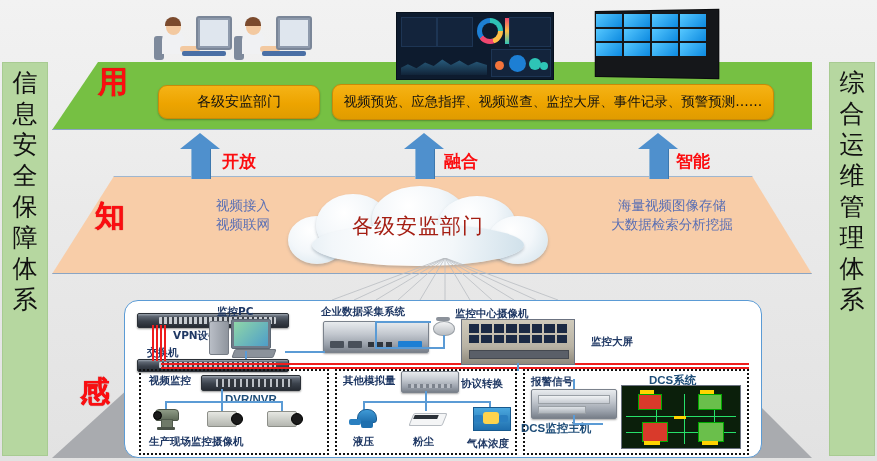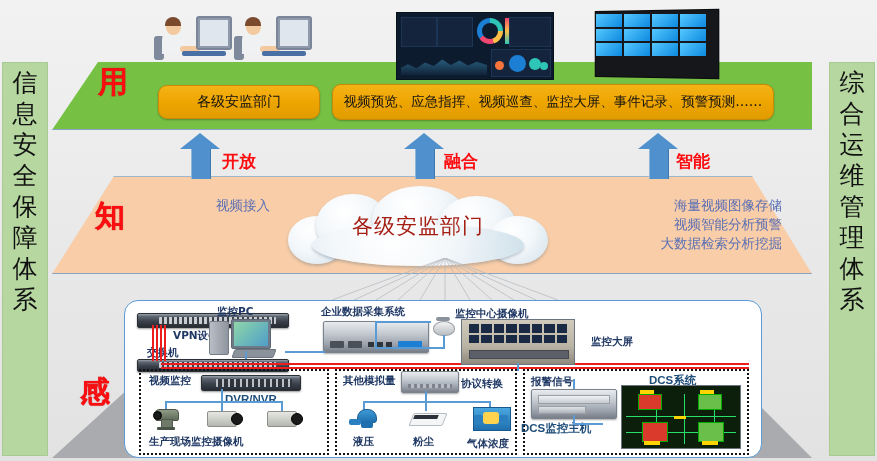--- a/index.html
+++ b/index.html
@@ -95,21 +95,21 @@
   #cloud-text{
     position:absolute;left:288px;top:212px;width:260px;text-align:center;
     color:#a41d12;font-size:21px;letter-spacing:1px;
     font-family:"DejaVu Serif","Liberation Serif",serif;
   }
   .cloud-side{
     position:absolute;color:#5a6fb4;font-size:13.5px;line-height:19px;
     font-family:"DejaVu Sans","Liberation Sans",sans-serif;white-space:nowrap;
   }
   #cloud-left{left:130px;top:196px;text-align:right;width:140px;}
-  #cloud-right{left:562px;top:196px;text-align:right;width:220px;}
+  #cloud-right{left:562px;top:196px;text-align:center;width:220px;}
 
   
   #rays{position:absolute;left:330px;top:258px;width:230px;height:42px;}
   #private-net{
     position:absolute;left:330px;top:284px;width:230px;text-align:center;
     color:#7a3fa5;font-size:13.5px;
     font-family:"DejaVu Sans","Liberation Sans",sans-serif;white-space:nowrap;
   }
 
   
@@ -333,25 +333,25 @@
     <div class="lobe" style="left:28px;top:8px;width:74px;height:62px;"></div>
     <div class="lobe" style="left:84px;top:0px;width:96px;height:66px;"></div>
     <div class="lobe" style="left:150px;top:10px;width:78px;height:58px;"></div>
     <div class="lobe" style="left:200px;top:30px;width:60px;height:48px;"></div>
     <div class="lobe" style="left:24px;top:38px;width:212px;height:42px;"></div>
   </div>
   <div id="cloud-text">各级安监部门</div>
 
   <div class="cloud-side" id="cloud-left">
     <div>视频接入</div>
+    <div>视频联网</div>
   </div>
 
   <div class="cloud-side" id="cloud-right">
     <div>海量视频图像存储</div>
-    <div>视频智能分析预警</div>
     <div>大数据检索分析挖掘</div>
   </div>
 
   <svg id="rays" viewBox="0 0 230 42" preserveAspectRatio="none">
     <g stroke="#b9bdc2" stroke-width="0.8" fill="none">
       <line x1="115" y1="0" x2="2" y2="42"></line>
       <line x1="115" y1="0" x2="24" y2="42"></line>
       <line x1="115" y1="0" x2="46" y2="42"></line>
       <line x1="115" y1="0" x2="68" y2="42"></line>
       <line x1="115" y1="0" x2="90" y2="42"></line>

